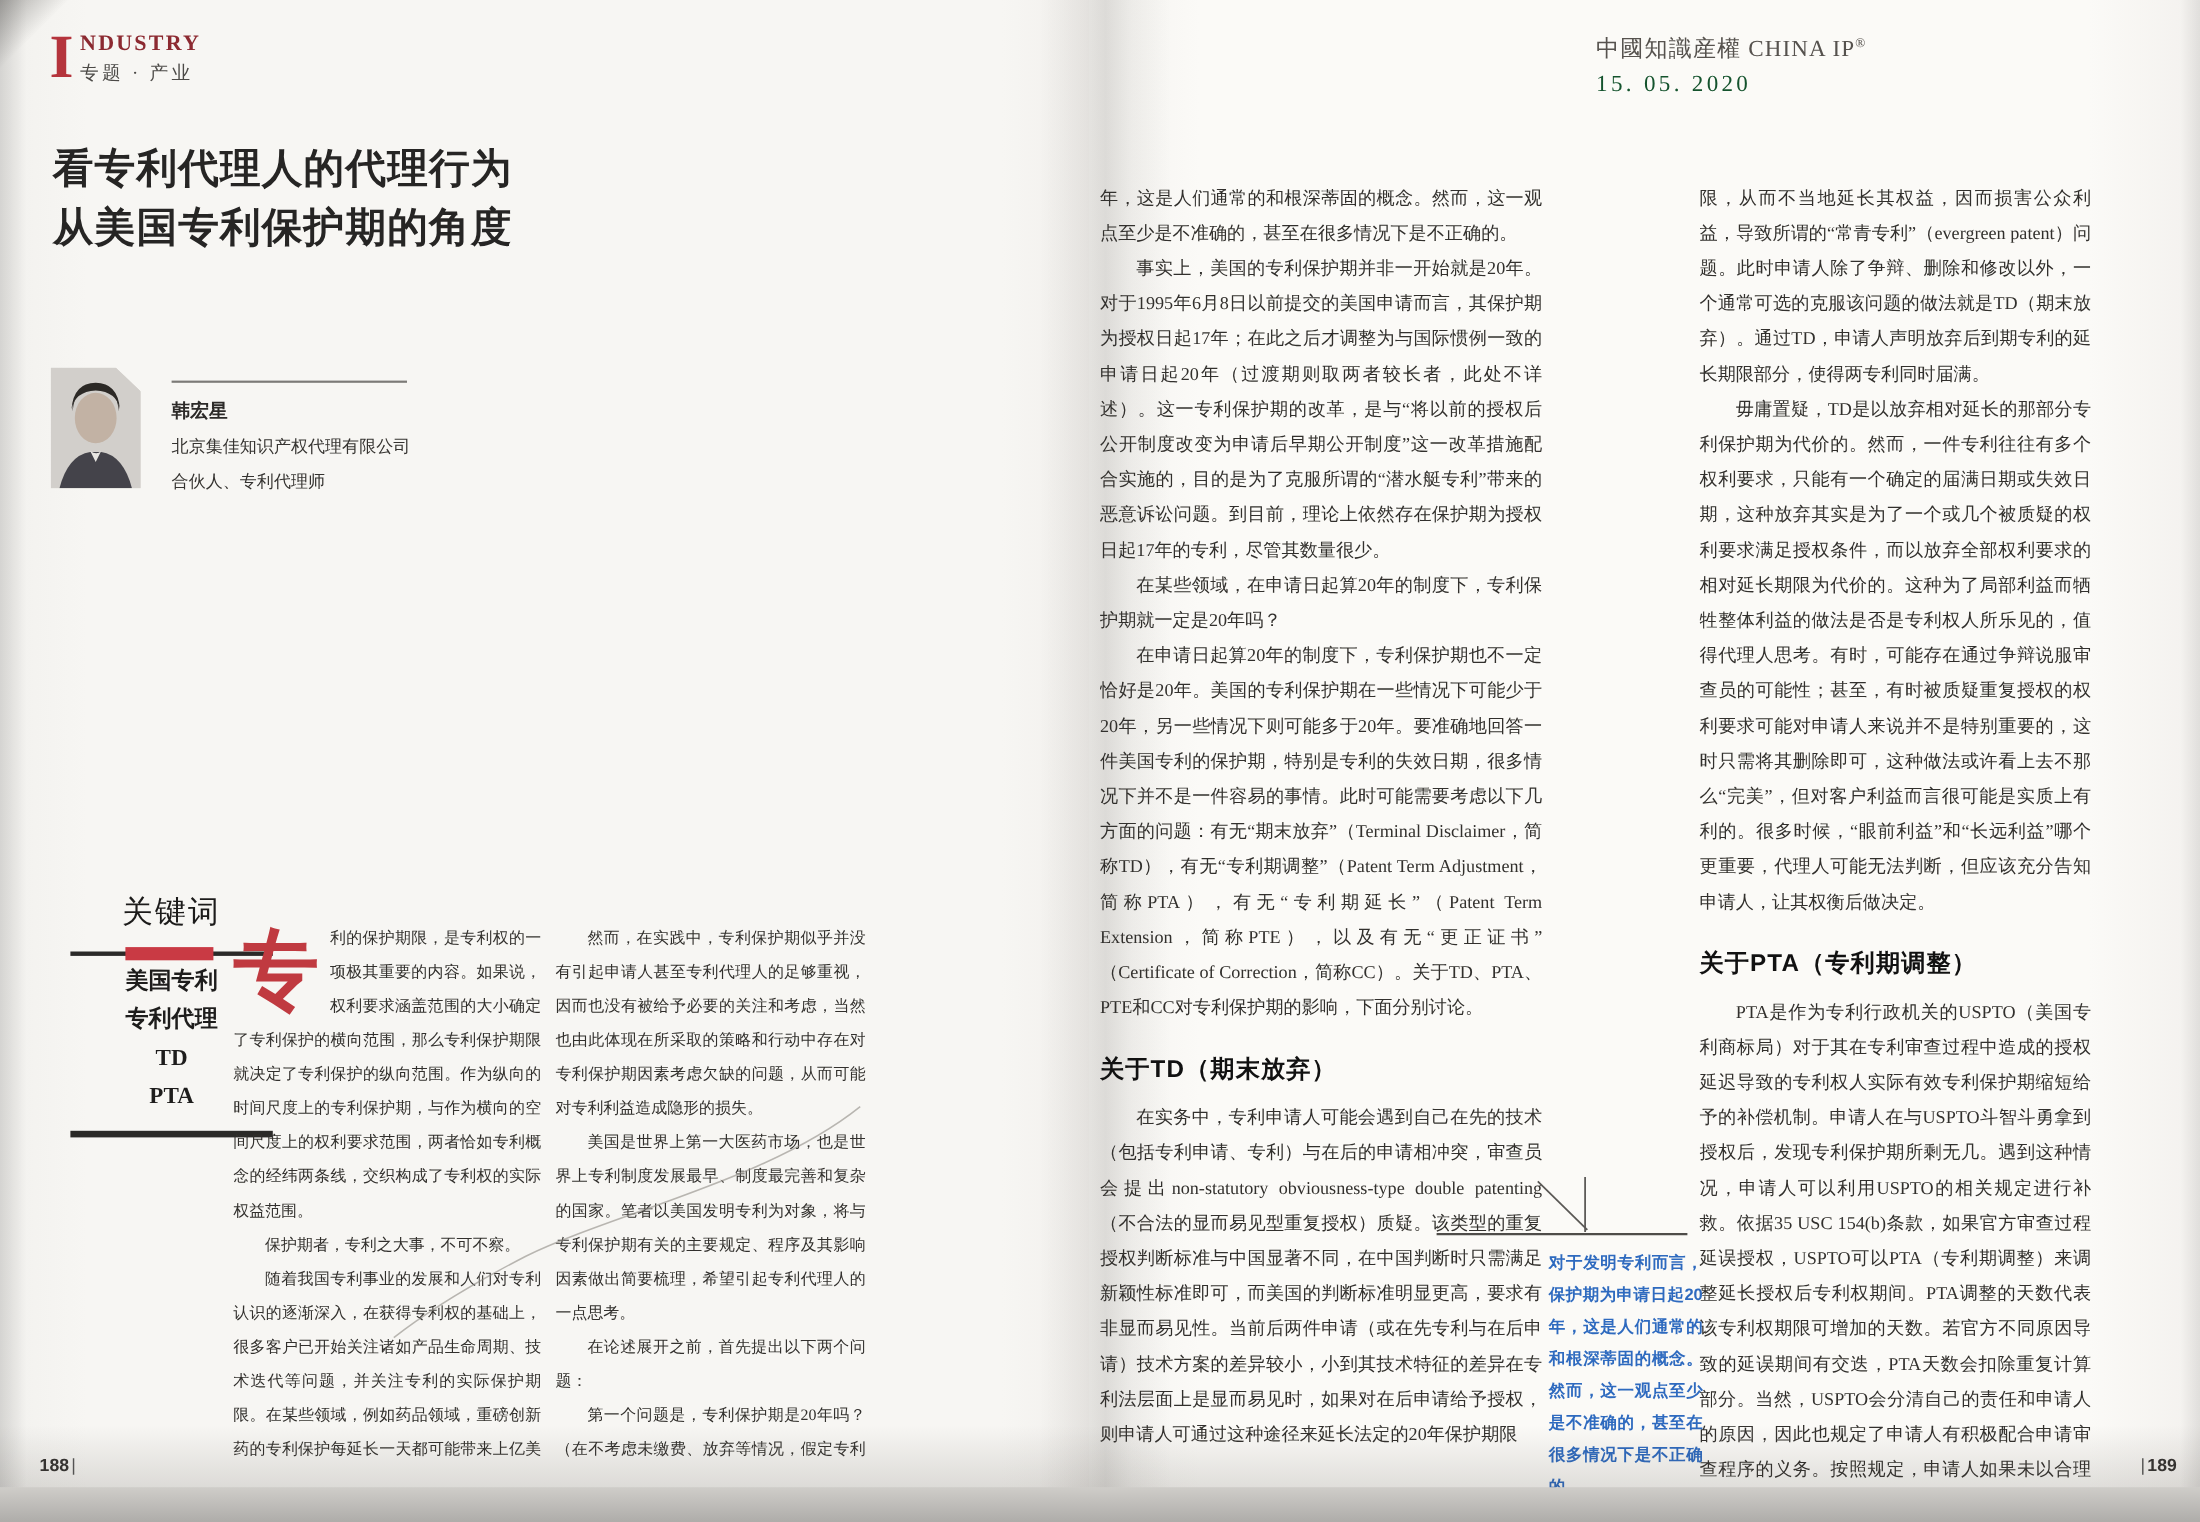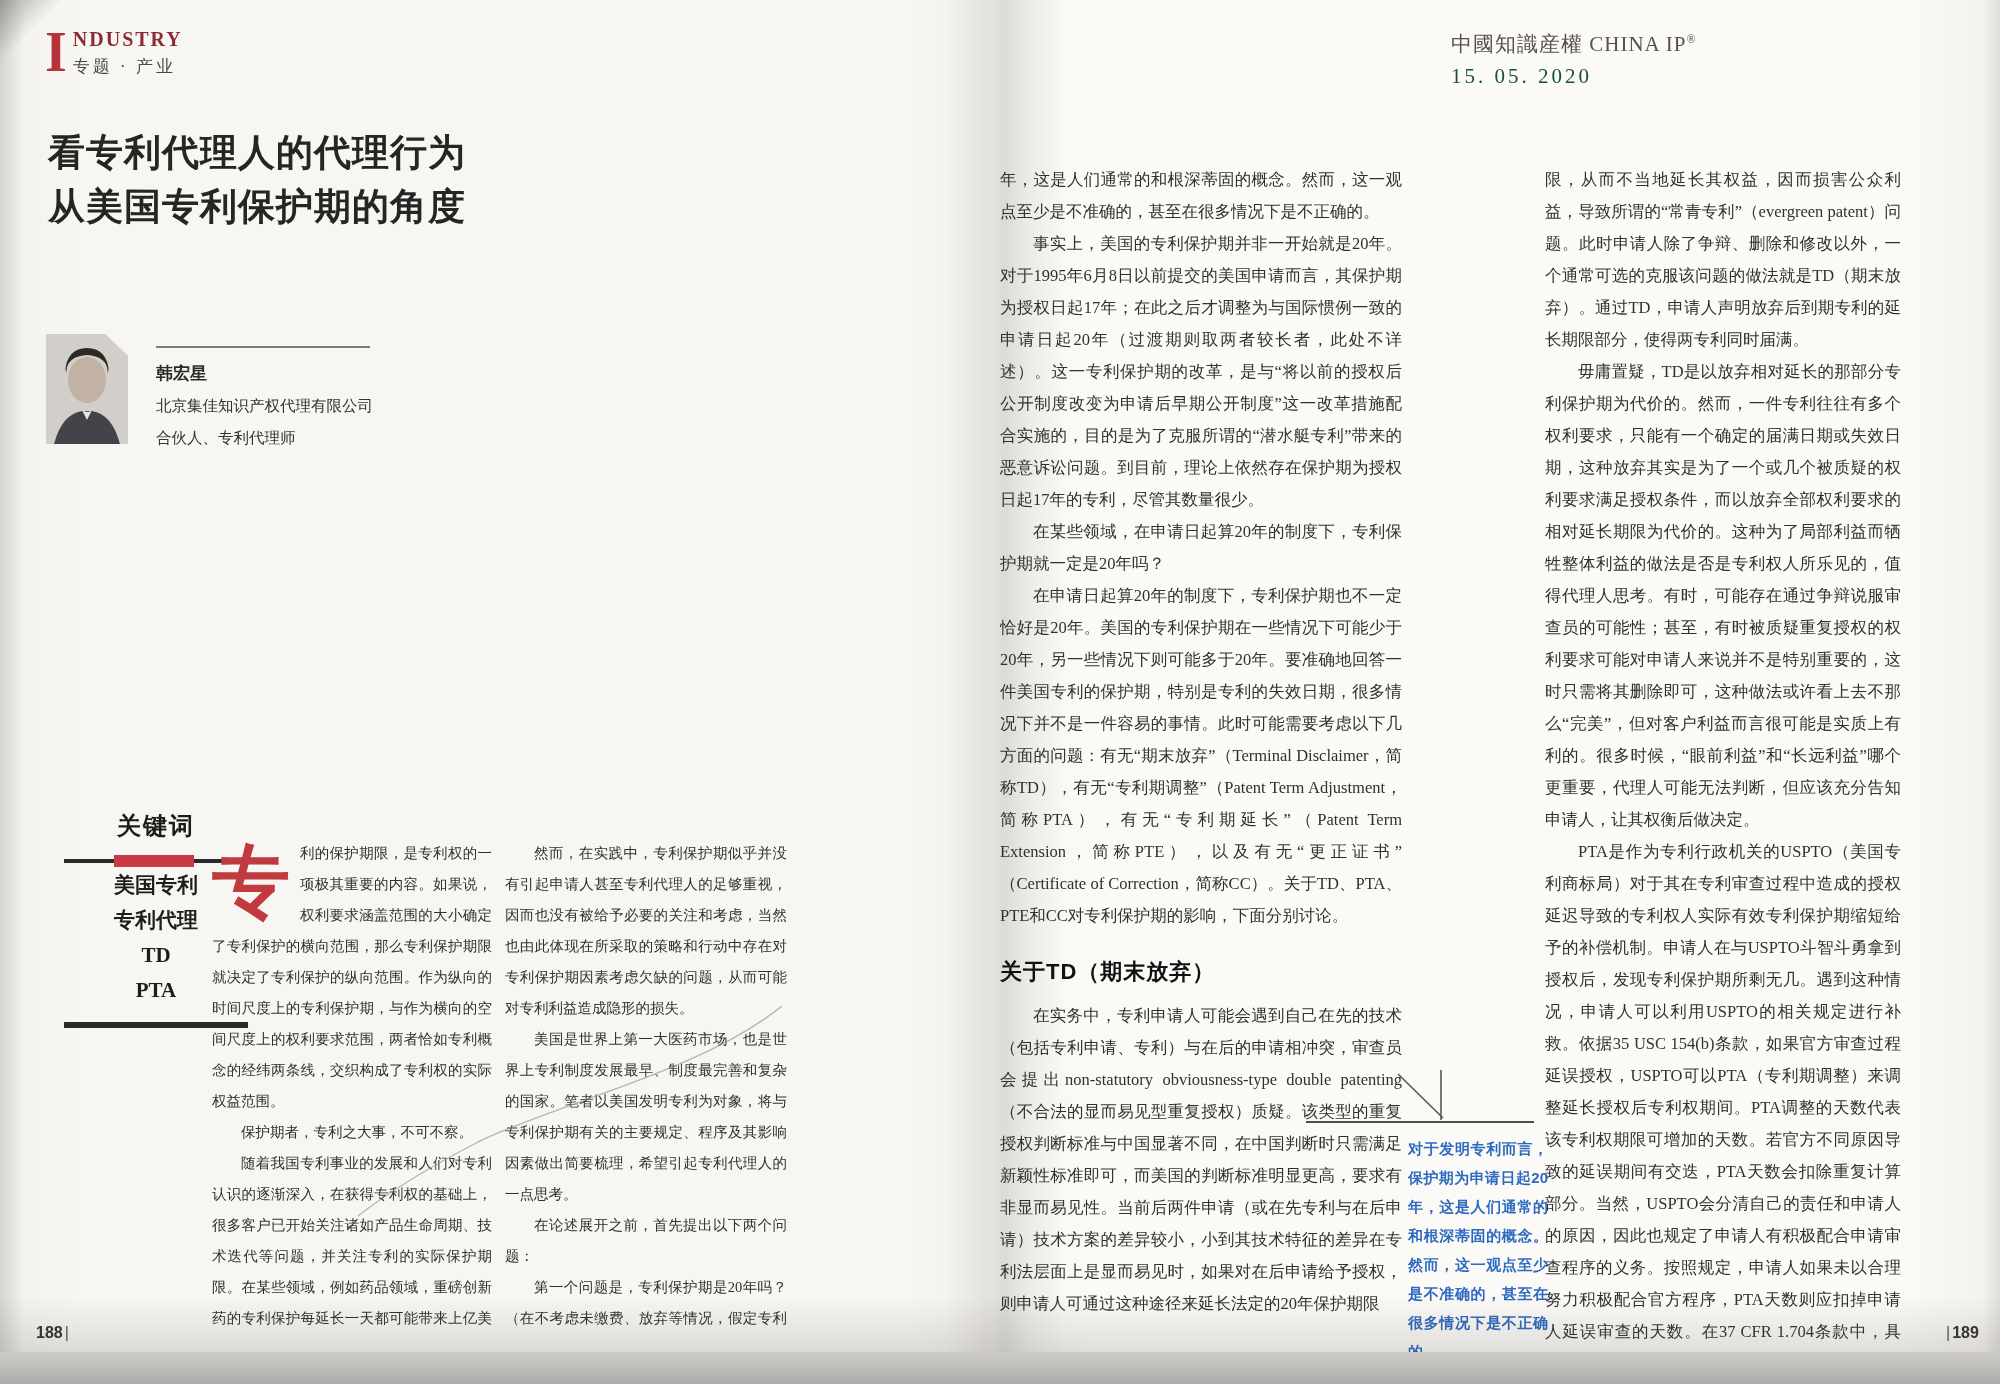--- a/index.html
+++ b/index.html
@@ -38,21 +38,21 @@
   
   .photo{position:absolute;left:46px;top:334px;width:82px;height:110px;
          clip-path:polygon(0 0,72% 0,100% 20%,100% 100%,0 100%);background:#d7d4d0;}
   .author-block{position:absolute;left:156px;top:346px;width:320px;}
   .author-rule{width:214px;height:2px;background:#7c7a77;}
   .author-name{font-family:"Liberation Sans",sans-serif;font-weight:bold;font-size:17px;color:#2c2a28;margin-top:14px;}
   .author-line{font-family:"Liberation Sans",sans-serif;font-size:15.5px;color:#353330;margin-top:11px;}
 
   
   .keywords{position:absolute;left:64px;top:810px;width:184px;text-align:center;}
-  .kw-title{font-size:24px;font-weight:bold;color:#1c1b1a;letter-spacing:2px;}
+  .kw-title{font-size:28px;font-weight:normal;color:#1c1b1a;letter-spacing:2px;}
   .kw-divider{position:relative;margin-top:12px;height:14px;}
   .kw-divider .black{position:absolute;left:0;top:5px;width:100%;height:4px;background:#2b2a28;}
   .kw-divider .red{position:absolute;left:50px;top:1px;width:80px;height:12px;background:#c93a44;}
   .kw-item{font-size:21px;font-weight:bold;color:#1e1d1c;line-height:35px;margin-top:0;}
   .kw-item:first-of-type{margin-top:12px;}
   .kw-bottom{margin-top:14px;height:6px;background:#2b2a28;}
 
   
   .col{position:absolute;overflow:hidden;}
   .lbody{font-size:14.5px;line-height:31px;text-align:justify;}
@@ -175,20 +175,21 @@
     <div>
         <p>在实务中，专利申请人可能会遇到自己在先的技术（包括专利申请、专利）与在后的申请相冲突，审查员会提出non-statutory obviousness-type double patenting（不合法的显而易见型重复授权）质疑。该类型的重复授权判断标准与中国显著不同，在中国判断时只需满足新颖性标准即可，而美国的判断标准明显更高，要求有非显而易见性。当前后两件申请（或在先专利与在后申请）技术方案的差异较小，小到其技术特征的差异在专利法层面上是显而易见时，如果对在后申请给予授权，则申请人可通过这种途径来延长法定的20年保护期限</p>
       </div>
   </div>
 
   <div class="col rbody" style="left:1545px;top:164px;width:356px;height:1180px;">
     <div>
         <p class="flush">限，从而不当地延长其权益，因而损害公众利益，导致所谓的“常青专利”（evergreen patent）问题。此时申请人除了争辩、删除和修改以外，一个通常可选的克服该问题的做法就是TD（期末放弃）。通过TD，申请人声明放弃后到期专利的延长期限部分，使得两专利同时届满。</p>
         <p>毋庸置疑，TD是以放弃相对延长的那部分专利保护期为代价的。然而，一件专利往往有多个权利要求，只能有一个确定的届满日期或失效日期，这种放弃其实是为了一个或几个被质疑的权利要求满足授权条件，而以放弃全部权利要求的相对延长期限为代价的。这种为了局部利益而牺牲整体利益的做法是否是专利权人所乐见的，值得代理人思考。有时，可能存在通过争辩说服审查员的可能性；甚至，有时被质疑重复授权的权利要求可能对申请人来说并不是特别重要的，这时只需将其删除即可，这种做法或许看上去不那么“完美”，但对客户利益而言很可能是实质上有利的。很多时候，“眼前利益”和“长远利益”哪个更重要，代理人可能无法判断，但应该充分告知申请人，让其权衡后做决定。</p>
       </div>
+    <div class="sec-heading">关于PTA（专利期调整）</div>
     <div>
         <p>PTA是作为专利行政机关的USPTO（美国专利商标局）对于其在专利审查过程中造成的授权延迟导致的专利权人实际有效专利保护期缩短给予的补偿机制。申请人在与USPTO斗智斗勇拿到授权后，发现专利保护期所剩无几。遇到这种情况，申请人可以利用USPTO的相关规定进行补救。依据35 USC 154(b)条款，如果官方审查过程延误授权，USPTO可以PTA（专利期调整）来调整延长授权后专利权期间。PTA调整的天数代表该专利权期限可增加的天数。若官方不同原因导致的延误期间有交迭，PTA天数会扣除重复计算部分。当然，USPTO会分清自己的责任和申请人的原因，因此也规定了申请人有积极配合申请审查程序的义务。按照规定，申请人如果未以合理努力积极配合官方程序，PTA天数则应扣掉申请人延误审查的天数。在37 CFR 1.704条款中，具体规定了“未合理努力”的各种情形，包括因</p>
       </div>
   </div>
 
   <div class="pull-quote">对于发明专利而言，保护期为申请日起20年，这是人们通常的和根深蒂固的概念。然而，这一观点至少是不准确的，甚至在很多情况下是不正确的。</div>
 
   <div class="pageno pageno-right">
     <span class="bar">|</span><span>189</span>
   </div>

